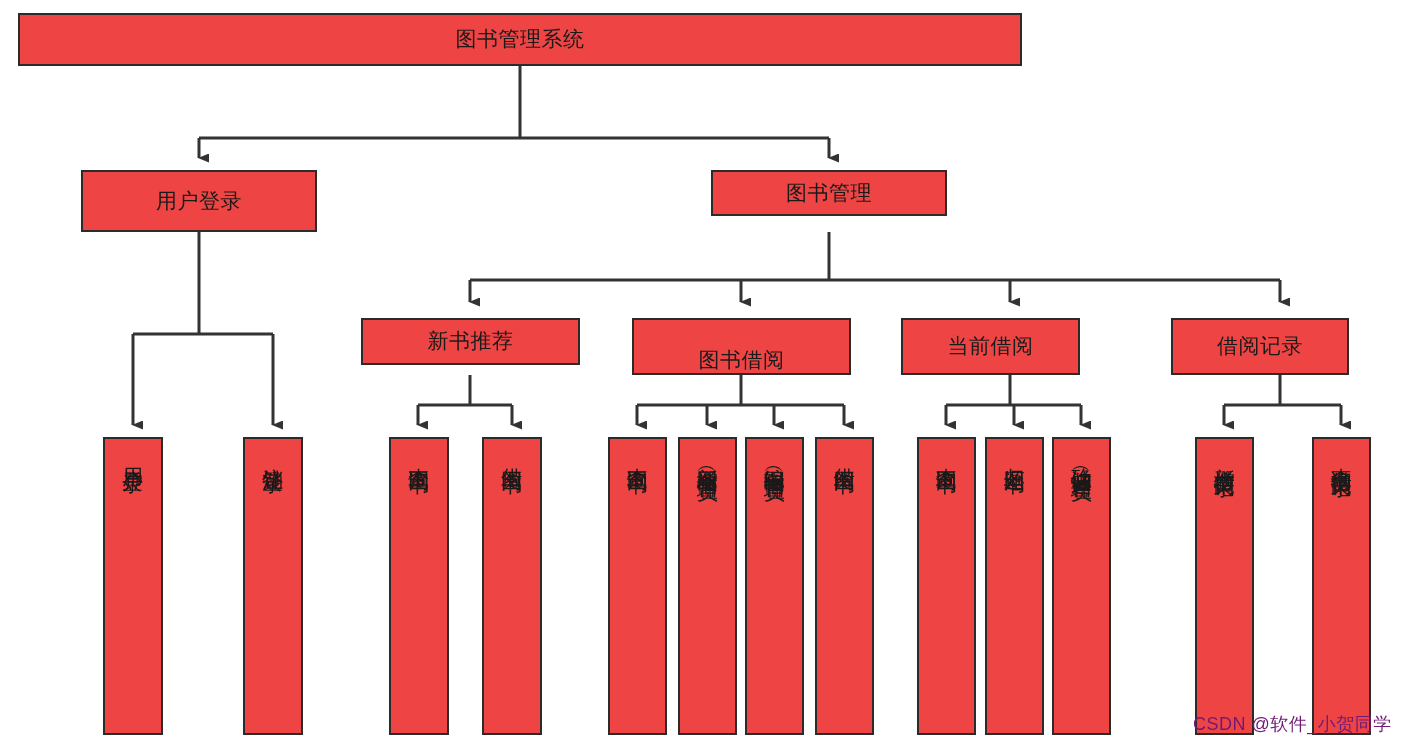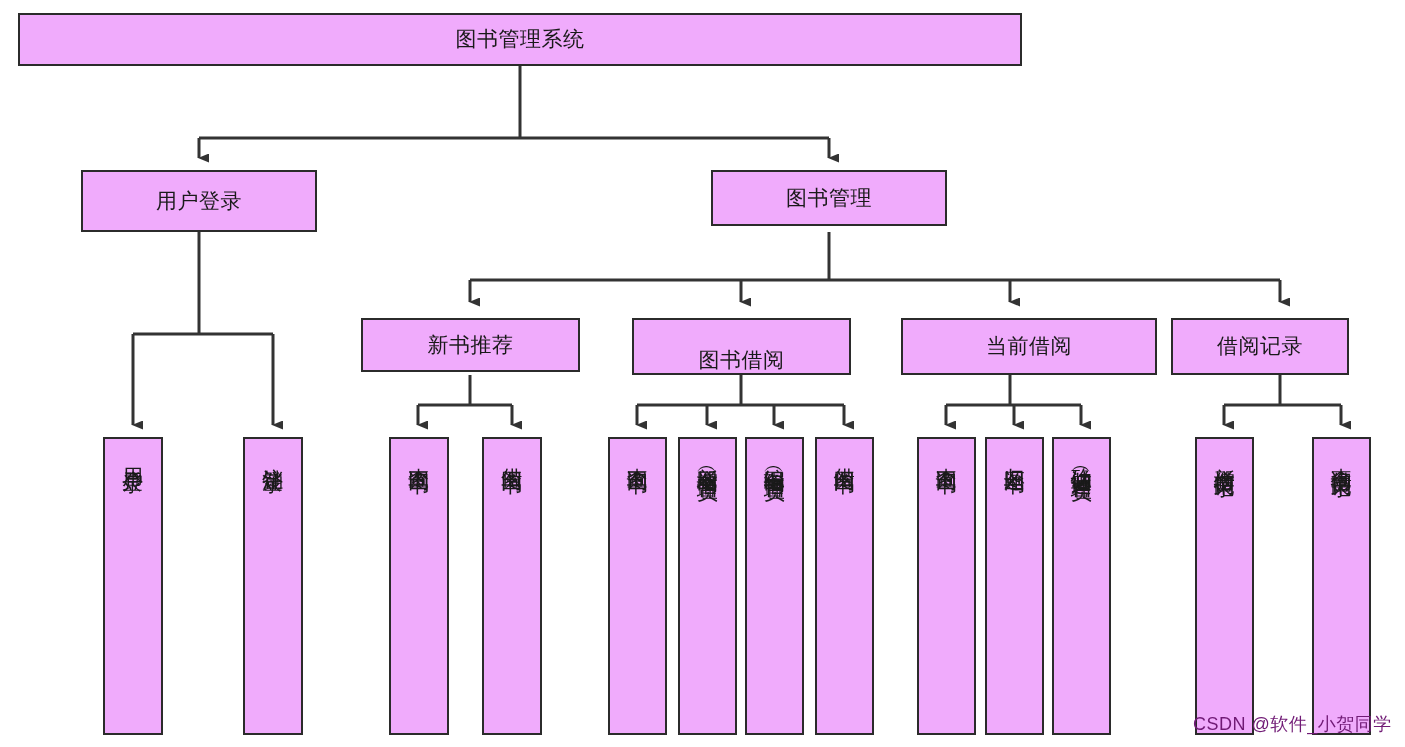--- a/index.html
+++ b/index.html
@@ -17,21 +17,21 @@
   #diagram-root {
     position: absolute;
     left: 0;
     top: 0;
     width: 1405px;
     height: 747px;
   }
   .node {
     position: absolute;
     box-sizing: border-box;
-    background: #f0abfc;
+    background: #ef4444;
     border: 2.5px solid #2b2b2b;
     display: flex;
     align-items: center;
     justify-content: center;
     color: #1a1a1a;
   }
   .node-label {
     font-size: 21px;
     line-height: 1.18;
     letter-spacing: 0.5px;
@@ -131,31 +131,31 @@
     </g>
   </svg>
 
   <div class="node horiz" style="left:18px; top:13px; width:1004px; height:53px;">
     <span class="node-label">图书管理系统</span>
   </div>
 
   <div class="node horiz" style="left:81px; top:170px; width:236px; height:62px;">
     <span class="node-label">用户登录</span>
   </div>
-  <div class="node horiz" style="left:711px; top:170px; width:236px; height:56px;">
+  <div class="node horiz" style="left:711px; top:170px; width:236px; height:46px;">
     <span class="node-label">图书管理</span>
   </div>
 
-  <div class="node horiz" style="left:361px; top:318px; width:219px; height:54px;">
+  <div class="node horiz" style="left:361px; top:318px; width:219px; height:47px;">
     <span class="node-label">新书推荐</span>
   </div>
   <div class="node horiz" style="left:632px; top:318px; width:219px; height:57px;align-items:flex-end;">
     <span class="node-label">图书借阅</span>
   </div>
-  <div class="node horiz" style="left:901px; top:318px; width:256px; height:57px;">
+  <div class="node horiz" style="left:901px; top:318px; width:179px; height:57px;">
     <span class="node-label">当前借阅</span>
   </div>
   <div class="node horiz" style="left:1171px; top:318px; width:178px; height:57px;">
     <span class="node-label">借阅记录</span>
   </div>
 
   <div class="node vert" style="left:103px; top:437px; width:60px; height:298px;">
     <span class="node-label">用户登录</span>
   </div>
   <div class="node vert" style="left:243px; top:437px; width:60px; height:298px;">

